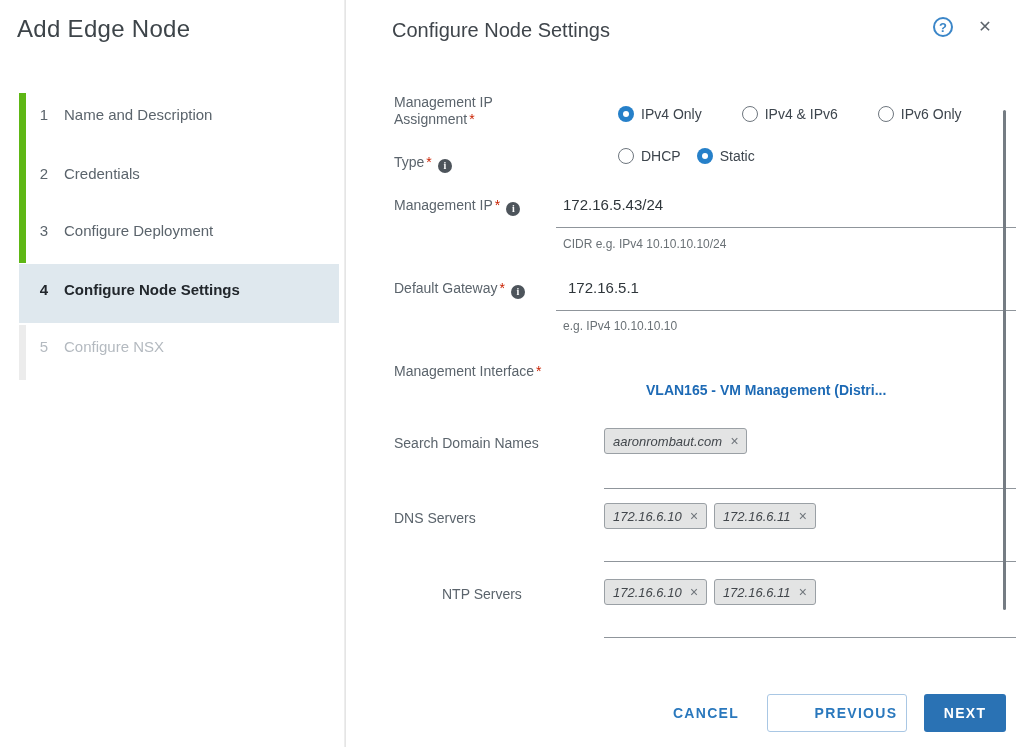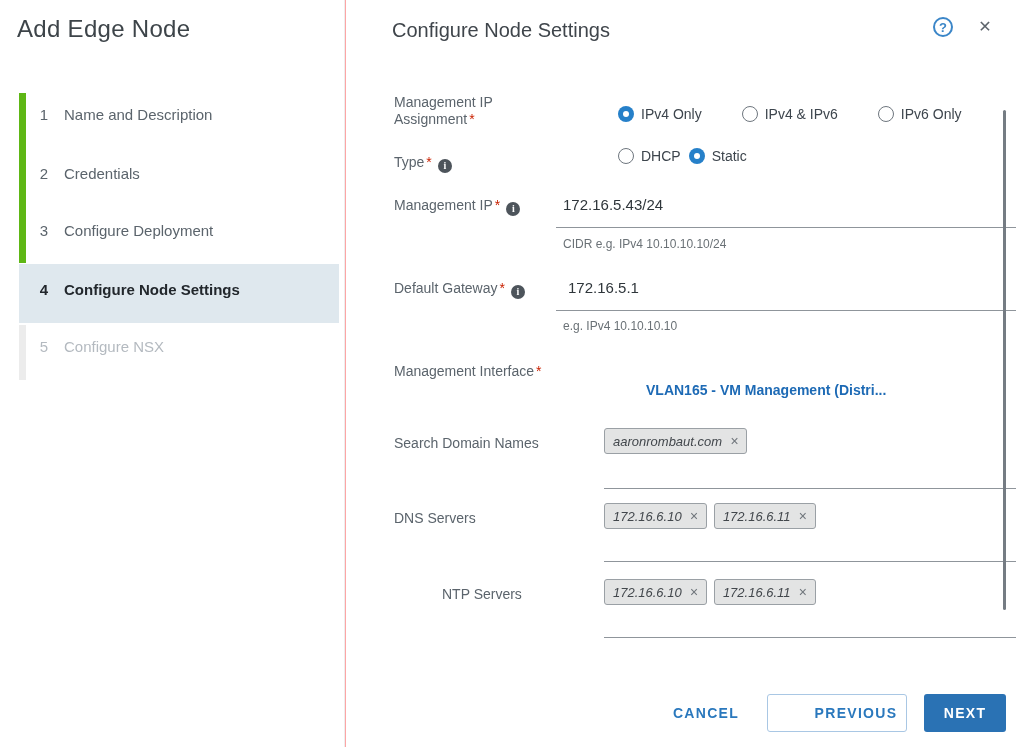--- a/index.html
+++ b/index.html
@@ -1,17 +1,17 @@
 <!DOCTYPE html>
 <html><head>
 <meta charset="utf-8">
 <style>
   * { margin:0; padding:0; box-sizing:border-box; }
   body { font-family:"Liberation Sans", sans-serif; background:#fff; }
-  .stage { position:relative; width:1024px; height:747px; background:#fca5a5; overflow:hidden; }
+  .stage { position:relative; width:1024px; height:747px; background:#e5e5e5; overflow:hidden; }
 
   
   .sidebar { position:absolute; left:0; top:0; width:345px; height:747px; background:#fff; border-right:1px solid #ededed; }
   .sidebar-title { position:absolute; left:17px; top:15px; font-size:24px; color:#3d4449; letter-spacing:.3px; }
   .progress-green { position:absolute; left:19px; top:93px; width:7px; height:170px; background:#5eb715; }
   .progress-gray  { position:absolute; left:19px; top:325px; width:7px; height:55px; background:#ececec; }
   .step-highlight { position:absolute; left:19px; top:264px; width:320px; height:59px; background:#dfe8ee; }
   .step { position:absolute; left:0; display:flex; align-items:center; font-size:15px; color:#5b646c; cursor:pointer; }
   .step .num { display:inline-block; width:16px; margin-left:36px; text-align:center; }
   .step .lbl { margin-left:12px; }
@@ -111,21 +111,21 @@
       </span>
       <span class="radio-item">
         <span class="radio"></span>
         <span class="radio-lbl">IPv6 Only</span>
       </span>
     </div>
 
     <div class="flabel" style="top:154px;">
       <span class="req">Type</span><span class="info-icon"></span>
     </div>
-    <div class="radio-row" style="left:272px; top:148px; gap:8px;">
+    <div class="radio-row" style="left:272px; top:148px; gap:16px;">
       <span class="radio-item">
         <span class="radio"></span>
         <span class="radio-lbl">DHCP</span>
       </span>
       <span class="radio-item">
         <span class="radio sel"></span>
         <span class="radio-lbl">Static</span>
       </span>
     </div>
 

